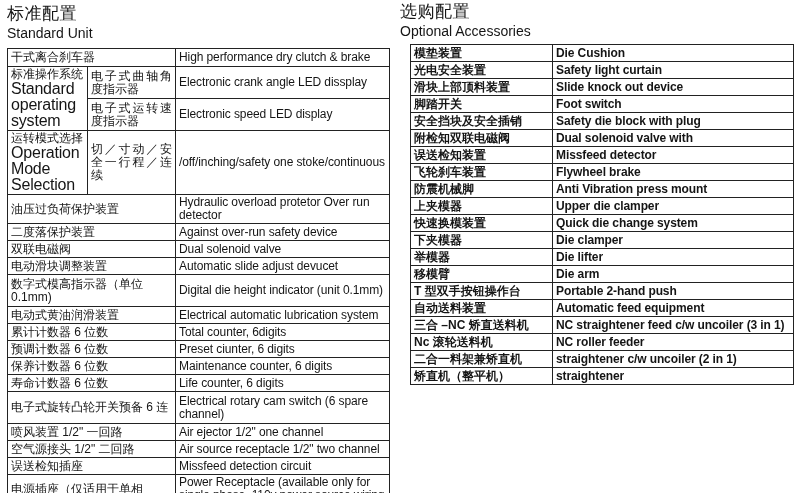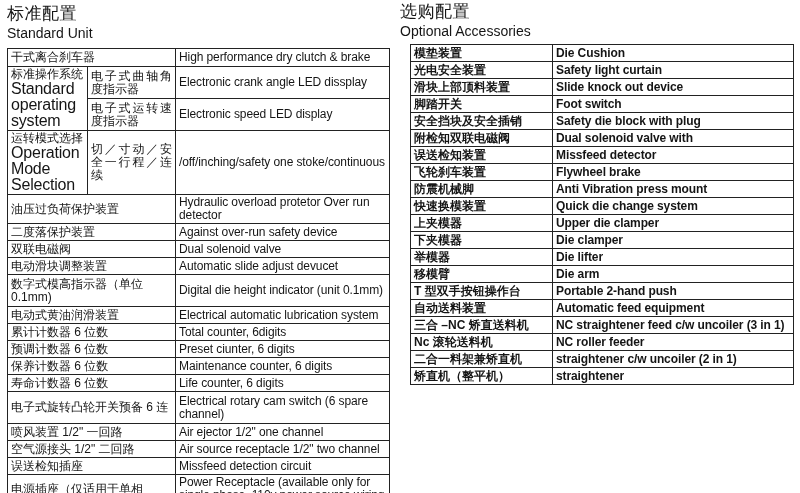--- a/index.html
+++ b/index.html
@@ -198,28 +198,28 @@
       </tr>
   <tr>
         <td>飞轮刹车装置</td>
         <td class="en">Flywheel brake</td>
       </tr>
   <tr>
         <td>防震机械脚</td>
         <td class="en">Anti Vibration press mount</td>
       </tr>
   <tr>
+        <td>上夹模器</td>
+        <td class="en">Upper die clamper</td>
+      </tr>
+  <tr>
         <td>快速换模装置</td>
         <td class="en">Quick die change system</td>
       </tr>
   <tr>
-        <td>上夹模器</td>
-        <td class="en">Upper die clamper</td>
-      </tr>
-  <tr>
         <td>下夹模器</td>
         <td class="en">Die clamper</td>
       </tr>
   <tr>
         <td>举模器</td>
         <td class="en">Die lifter</td>
       </tr>
   <tr>
         <td>移模臂</td>
         <td class="en">Die arm</td>

